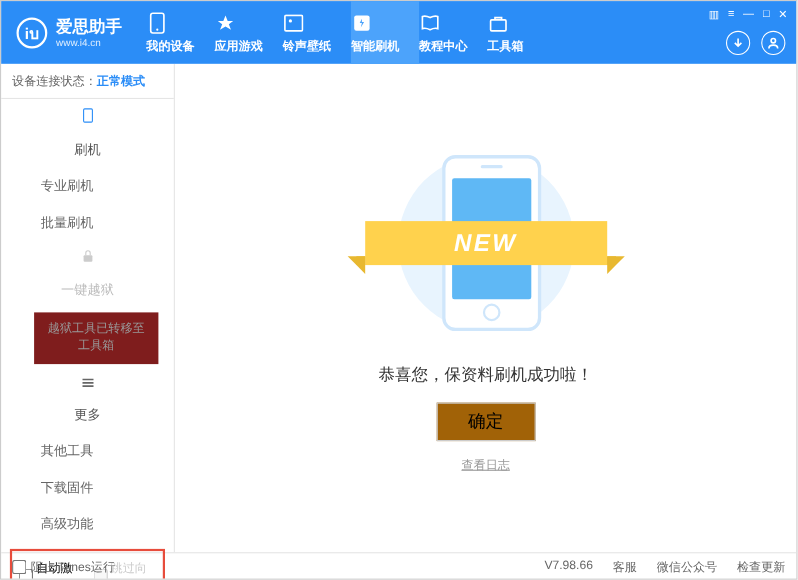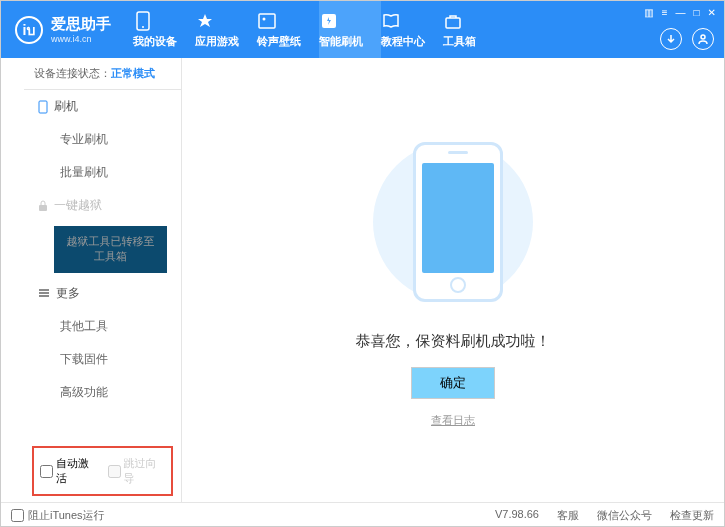--- a/index.html
+++ b/index.html
@@ -14,47 +14,47 @@
 .nav { display: flex; height: 100%; margin-left: 8px; }
 .nav-item { width: 62px; display: flex; flex-direction: column; justify-content: center; font-size: 11px; cursor: pointer; font-weight: bold; }
 .nav-item.active { background: #4ca3fb; }
 .nav-icon { width: 20px; height: 20px; margin-bottom: 3px; display: flex; align-items: center; justify-content: center; }
 .nav-icon svg { fill: #fff; }
 .header-right { position: absolute; right: 8px; top: 6px; display: flex; gap: 8px; font-size: 10px; }
 .header-right span { cursor: pointer; }
 .header-circles { position: absolute; right: 10px; bottom: 8px; display: flex; gap: 10px; }
 .circle-btn { width: 22px; height: 22px; border: 1.5px solid #fff; border-radius: 50%; display: flex; align-items: center; justify-content: center; cursor: pointer; }
 
-.body { display: flex; height: 444px; padding-left: 23px; }
+.body { display: flex; height: 444px; }
 .sidebar { width: 158px; border-right: 1px solid #e5e5e5; display: flex; flex-direction: column; font-size: 12px; }
 .status-bar { padding: 8px 10px; color: #666; border-bottom: 1px solid #e5e5e5; font-size: 11px; }
 .status-bar b { color: #2b8df7; }
 .side-section { }
-.side-header { padding: 8px 14px; color: #555; display: flex; align-items: center; gap: 6px; cursor: pointer; }
+.side-header { padding: 8px 14px; color: #555; display: flex; align-items: center; gap: 16px; cursor: pointer; flex-direction: column; }
 .side-header.locked { color: #bbb; }
 .side-item { padding: 8px 14px 8px 36px; color: #666; cursor: pointer; }
 .side-item.active { color: #2b8df7; border-left: 3px solid #2b8df7; padding-left: 33px; background: #f5faff; }
-.side-note { margin: 4px 14px 4px 30px; padding: 8px; background: #0c4a6e; color: #999; font-size: 11px; text-align: center; line-height: 1.4; }
+.side-note { margin: 4px 14px 4px 30px; padding: 8px; background: #7f1d1d; color: #999; font-size: 11px; text-align: center; line-height: 1.4; }
 .highlight-box { border: 2px solid #e74c3c; margin: 6px 8px; padding: 8px 6px; display: flex; gap: 10px; font-size: 11px; }
 .checkbox-item { display: flex; align-items: center; gap: 3px; }
 .checkbox-item.disabled { color: #ccc; }
 
 .main { flex: 1; display: flex; flex-direction: column; align-items: center; justify-content: center; position: relative; }
 .illustration { position: relative; width: 200px; height: 180px; }
 .phone { position: absolute; left: 60px; top: 10px; width: 90px; height: 160px; background: #fff; border: 3px solid #cfe6fb; border-radius: 12px; }
 .phone::before { content: ''; position: absolute; top: 6px; left: 50%; transform: translateX(-50%); width: 20px; height: 3px; background: #cfe6fb; border-radius: 2px; }
 .phone::after { content: ''; position: absolute; bottom: 6px; left: 50%; transform: translateX(-50%); width: 12px; height: 12px; border: 2px solid #cfe6fb; border-radius: 50%; }
 .phone-screen { position: absolute; top: 18px; left: 6px; right: 6px; bottom: 26px; background: #5fb8f5; border-radius: 2px; }
 .ribbon { position: absolute; top: 70px; left: -10px; right: -10px; height: 40px; background: #ffd24d; display: flex; align-items: center; justify-content: center; font-weight: 900; font-style: italic; color: #fff; font-size: 22px; letter-spacing: 2px; }
 .ribbon::before, .ribbon::after { content: ''; position: absolute; width: 0; height: 0; border: 8px solid #e8b830; }
 .ribbon::before { left: -16px; bottom: -8px; border-left-color: transparent; border-bottom-color: transparent; }
 .ribbon::after { right: -16px; bottom: -8px; border-right-color: transparent; border-bottom-color: transparent; }
 .circle-bg { position: absolute; width: 160px; height: 160px; border-radius: 50%; background: #e8f4fe; left: 20px; top: 10px; z-index: -1; }
 .success-text { margin-top: 20px; font-size: 15px; color: #333; }
-.ok-btn { margin-top: 16px; padding: 6px 28px; border: 1px solid #ccc; background: #7dd3fc; font-size: 13px; cursor: pointer; }
+.ok-btn { margin-top: 16px; padding: 6px 28px; border: 1px solid #ccc; background: #a16207; font-size: 16px; cursor: pointer; }
 .log-link { margin-top: 14px; font-size: 11px; color: #999; cursor: pointer; text-decoration: underline; }
 
 .footer { height: 25px; border-top: 1px solid #e5e5e5; display: flex; align-items: center; padding: 0 10px; font-size: 11px; color: #666; justify-content: space-between; }
 .footer-left { display: flex; align-items: center; gap: 4px; }
 .footer-right { display: flex; gap: 18px; }
 .footer-right span { cursor: pointer; }
 </style>
 </head>
 <body>
 
@@ -191,20 +191,21 @@
     </div>
 
   </div>
 
   <div class="main">
     <div class="illustration">
       <div class="circle-bg"></div>
       <div class="phone">
           <div class="phone-screen"></div>
         </div>
+      <div class="ribbon">NEW</div>
     </div>
     <div class="success-text">恭喜您，保资料刷机成功啦！</div>
     <button class="ok-btn">确定</button>
     <div class="log-link">查看日志</div>
   </div>
 </div>
 
 <div class="footer">
   <label class="footer-left">
     <input type="checkbox" style="">

